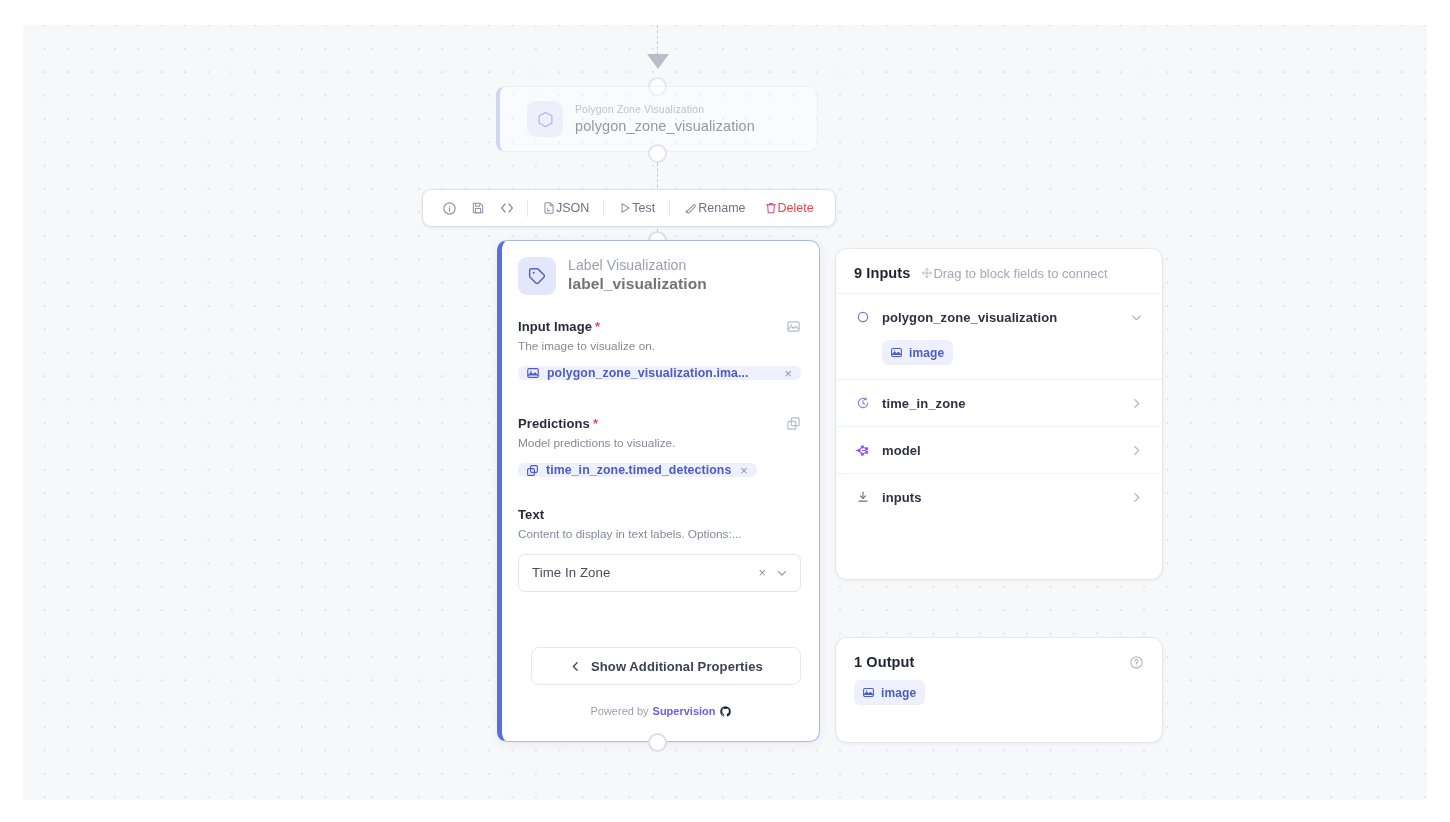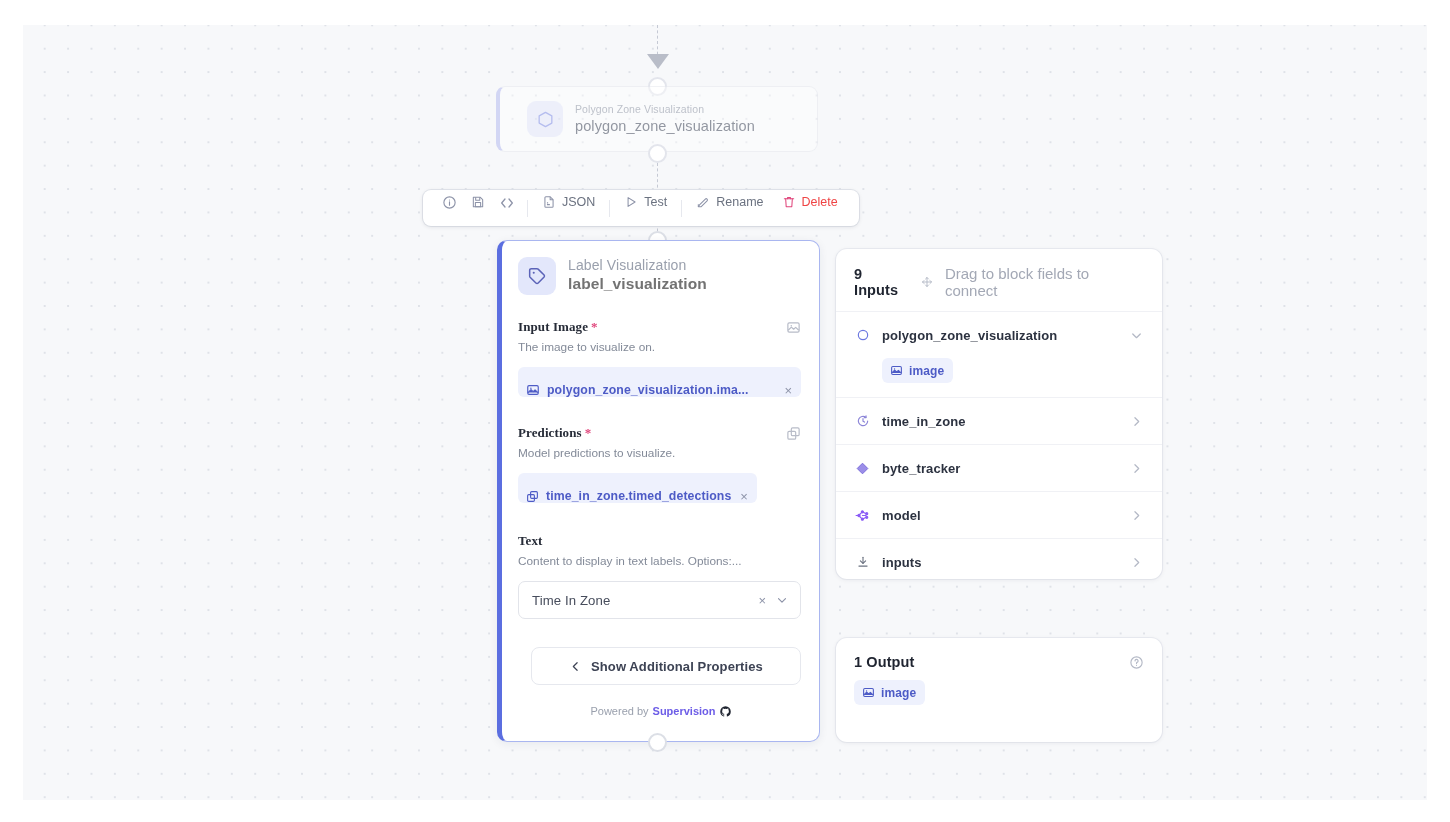--- a/index.html
+++ b/index.html
@@ -94,21 +94,21 @@
     height: 36px;
     background: #ffffff;
     border-radius: 8px;
     box-shadow: 0 1px 4px rgba(20,24,40,0.10), 0 0 0 1px rgba(225,228,235,0.9);
     display: flex;
     align-items: center;
     padding: 0 12px;
     gap: 0;
   }
   #toolbar .tb-btn {
-    display: flex; gap: 6px;
+    display: flex; align-items: center; 
     height: 26px;
     padding: 0 9px;
     border-radius: 5px;
     font-size: 12.5px;
     color: #6b7280;
     cursor: pointer;
     white-space: nowrap;
   }
   #toolbar .tb-btn.icon-only { padding: 0 7px; }
   #toolbar .tb-btn.danger { color: #ef4444; }
@@ -142,34 +142,34 @@
   .card-head .sub {
     font-size: 14px; color: #9aa0ad; line-height: 15px; letter-spacing: .1px;
   }
   .card-head .title {
     font-size: 15.5px; color: #737373; font-weight: bold; line-height: 21px;
     letter-spacing: .1px;
   }
 
   .field { margin-top: 22px; }
   .field-head {
-    display: flex; align-items: flex-end; justify-content: space-between; font-family: Liberation Serif, serif;
+    display: flex; align-items: flex-start; justify-content: space-between;
   }
   .field-label {
     font-size: 13px; color: #272c38; font-weight: bold; letter-spacing: .1px;
   }
   .field-label .req { color: #e0457b; font-weight: bold; margin-left: 3px; }
   .field-desc {
     font-size: 11.8px; color: #838a98; margin-top: 4px; line-height: 16px;
   }
 
   .chip {
-    display: inline-flex; align-items: flex-end; gap: 7px;
+    display: inline-flex; align-items: center; gap: 7px;
     margin-top: 12px;
-    height: 30px;
+    height: 14px;
     padding: 0 9px 0 8px;
     background: #eef1fd;
     border-radius: 6px;
     max-width: 100%;
   }
   .chip .chip-text {
     font-size: 12.3px; color: #4d5bc6; font-weight: bold;
     white-space: nowrap; overflow: hidden; text-overflow: ellipsis;
     letter-spacing: .1px;
   }
@@ -230,21 +230,21 @@
 
   .panel-head {
     display: flex; align-items: center;
     padding: 16px 18px 12px 18px;
     gap: 11px;
   }
   .panel-head .ptitle {
     font-size: 14.5px; color: #1f2430; font-weight: bold; letter-spacing: .1px;
   }
   .panel-head .phint {
-    font-size: 15px; color: #a3a8b5; display: flex; align-items: center; gap: 12px;
+    font-size: 13px; color: #a3a8b5; display: flex; align-items: center; gap: 0;
   }
   .panel-head .phelp { margin-left: auto; }
 
   .inp-row {
     display: flex; align-items: center;
     height: 47px;
     padding: 0 18px;
     border-top: 1px solid #f0f1f5;
     cursor: pointer;
   }
@@ -335,21 +335,21 @@
               <rect x="3" y="4.5" width="18" height="15" rx="2.2"></rect>
               <path d="M3.4 16.4 8.6 11.4l3.6 3.4 3.3-3 4.9 4.6" fill="#4d5bc6"></path>
               <circle cx="8.4" cy="9" r="1.2" fill="#4d5bc6" stroke="none"></circle>
             </svg>
           </span>
           <span class="chip-text">polygon_zone_visualization.ima...</span>
           <span class="chip-x">×</span>
         </div>
       </div>
 
-      <div class="field" style="margin-top:24px;">
+      <div class="field" style="margin-top:32px;">
         <div class="field-head">
           <div class="field-label">
             <span>Predictions</span><span class="req">*</span>
           </div>
           <div>
             <svg width="15" height="15" viewBox="0 0 24 24" fill="none" stroke="#b8bcc8" stroke-width="1.9" stroke-linejoin="round">
               <rect x="8.5" y="3" width="12.5" height="12.5" rx="2"></rect>
               <rect x="3" y="8.5" width="12.5" height="12.5" rx="2"></rect>
             </svg>
           </div>
@@ -527,33 +527,20 @@
         </svg>
       </span>
       <span class="rl">time_in_zone</span>
       <span class="rc">
         <svg width="15" height="15" viewBox="0 0 24 24" fill="none" stroke="#b4b9c6" stroke-width="2" stroke-linecap="round" stroke-linejoin="round">
             <path d="M9.5 6 15.5 12 9.5 18"></path>
           </svg>
       </span>
     </div>
 
-    <div class="inp-row">
-      <span class="ri">
-        <svg width="15" height="15" viewBox="0 0 24 24" fill="#9b8ee8" stroke="#7b6ddb" stroke-width="1.6" stroke-linejoin="round">
-          <path d="M12 3.5 20.5 12 12 20.5 3.5 12Z"></path>
-        </svg>
-      </span>
-      <span class="rl">byte_tracker</span>
-      <span class="rc">
-        <svg width="15" height="15" viewBox="0 0 24 24" fill="none" stroke="#b4b9c6" stroke-width="2" stroke-linecap="round" stroke-linejoin="round">
-            <path d="M9.5 6 15.5 12 9.5 18"></path>
-          </svg>
-      </span>
-    </div>
 
     <div class="inp-row">
       <span class="ri">
         <svg width="17" height="17" viewBox="0 0 24 24" fill="none" stroke="#8b5cf6" stroke-width="1.7" stroke-linecap="round" stroke-linejoin="round">
           <path d="M3 12h3.5"></path>
             <path d="M6.5 12 11 7.5M6.5 12 11 16.5"></path>
           <path d="M12.5 7 17 9.5M12.5 17 17 14.5M12 12h5"></path>
           <circle cx="7" cy="12" r="1.5" fill="#8b5cf6"></circle>
           <circle cx="11.8" cy="6.8" r="1.4" fill="#8b5cf6"></circle>
           <circle cx="11.8" cy="17.2" r="1.4" fill="#8b5cf6"></circle>

